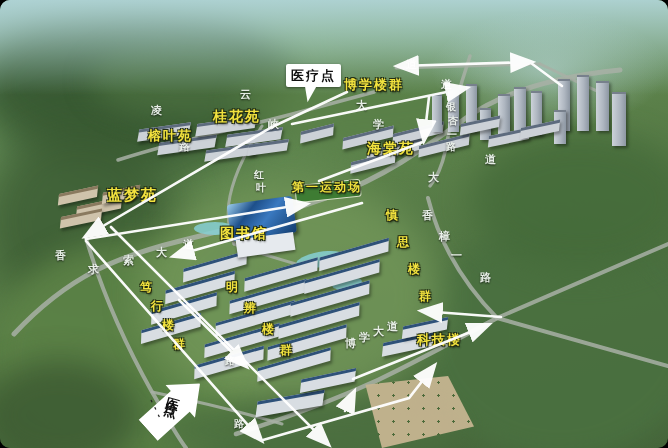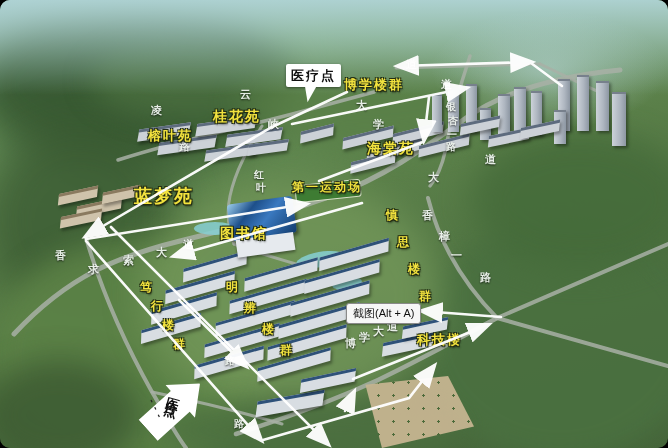--- a/index.html
+++ b/index.html
@@ -188,21 +188,21 @@
         <span class="road-char" style="left: 359px; top: 332px;">学</span>
         <span class="road-char" style="left: 373px; top: 326px;">大</span>
         <span class="road-char" style="left: 387px; top: 321px;">道</span>
         <span class="road-char" style="left: 225px; top: 356px; font-size: 10px;">路</span>
         <span class="road-char" style="left: 234px; top: 419px; font-size: 10px;">路</span>
         <span class="road-char" style="left: 55px; top: 250px; font-size: 11px;">香</span>
       </div>
     <div class="layer" id="area-labels">
         <div class="area-label" style="left: 192px; top: 109px; font-size: 14px; padding-left: 21px;">桂花苑</div>
         <div class="area-label" style="left: 109px; top: 129px; font-size: 13px; padding-left: 39px;">榕叶苑</div>
-        <div class="area-label" style="left: 107px; top: 187px; font-size: 18px; margin-left: 27px;">蓝梦苑</div>
+        <div class="area-label" style="left: 107px; top: 187px; font-size: 15px;">蓝梦苑</div>
         <div class="area-label" style="left: 367px; top: 141px; font-size: 14px;">海棠苑</div>
         <div class="area-label" style="left: 344px; top: 78px; font-size: 13px;">博学楼群</div>
         <div class="area-label" style="left: 292px; top: 181px; font-size: 12px;">第一运动场</div>
         <div class="area-label" style="left: 220px; top: 226px; font-size: 14px;">图书馆</div>
         <div class="area-label" style="left: 417px; top: 333px; font-size: 13px;">科技楼</div>
         <div class="area-label" style="left: 386px; top: 209px; font-size: 12px;">慎</div>
         <div class="area-label" style="left: 397px; top: 236px; font-size: 12px;">思</div>
         <div class="area-label" style="left: 408px; top: 263px; font-size: 12px;">楼</div>
         <div class="area-label" style="left: 419px; top: 290px; font-size: 12px;">群</div>
         <div class="area-label" style="left: 140px; top: 281px; font-size: 12px;">笃</div>
@@ -246,18 +246,15 @@
     <div class="callout" style="left:286px;top:64px;width:55px;height:23px;">
       <span>医疗点</span>
       <span class="tail tail-medical"></span>
     </div>
 
 
     <div class="block-arrow-shape"></div>
     <div class="block-arrow-text">医疗点</div>
     <div class="block-arrow-dashes">- - -</div>
 
-    <div class="tooltip" style="left:346px;top:303px;">
-      <span>截图(Alt + A)</span>
-    </div>
 
   </div>
 </div>
 
 </body></html>

